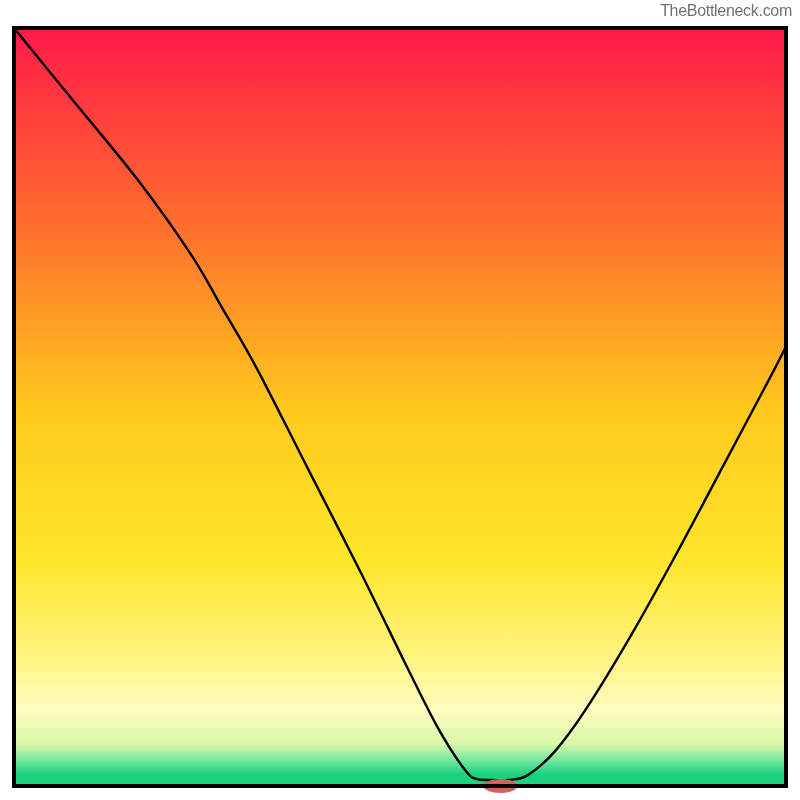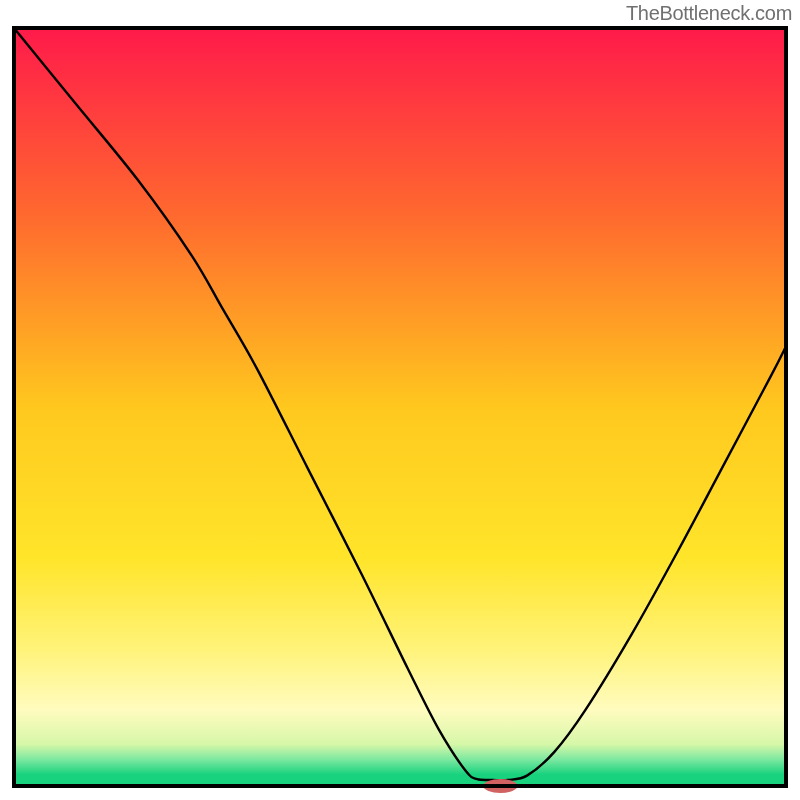--- a/index.html
+++ b/index.html
@@ -12,21 +12,21 @@
   }
   .chart-container {
     position: relative;
     width: 800px;
     height: 800px;
   }
   .watermark {
     position: absolute;
     top: 2px;
     right: 8px;
-    font-size: 20px;
+    font-size: 16px;
     font-weight: 400;
     color: #707070;
     letter-spacing: -0.3px;
     z-index: 5;
   }
   svg.plot {
     position: absolute;
     left: 0;
     top: 0;
     width: 800px;

